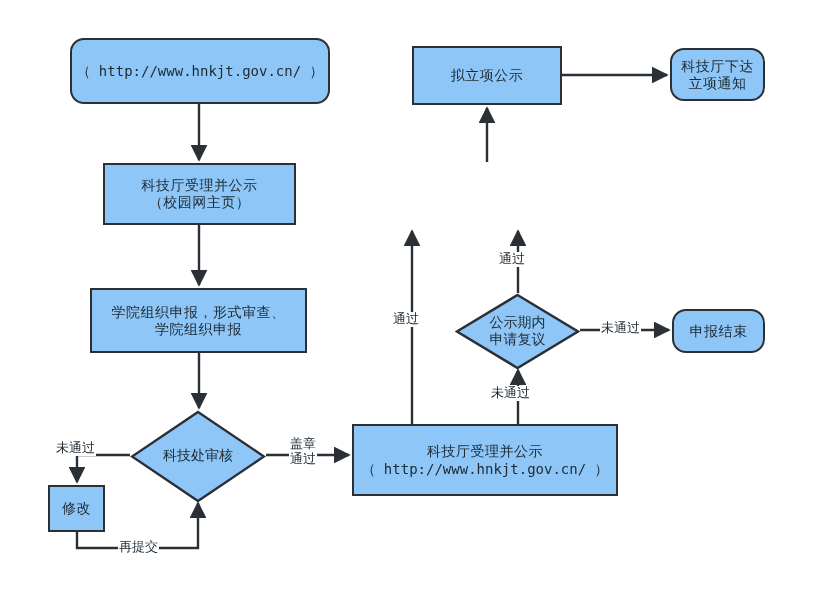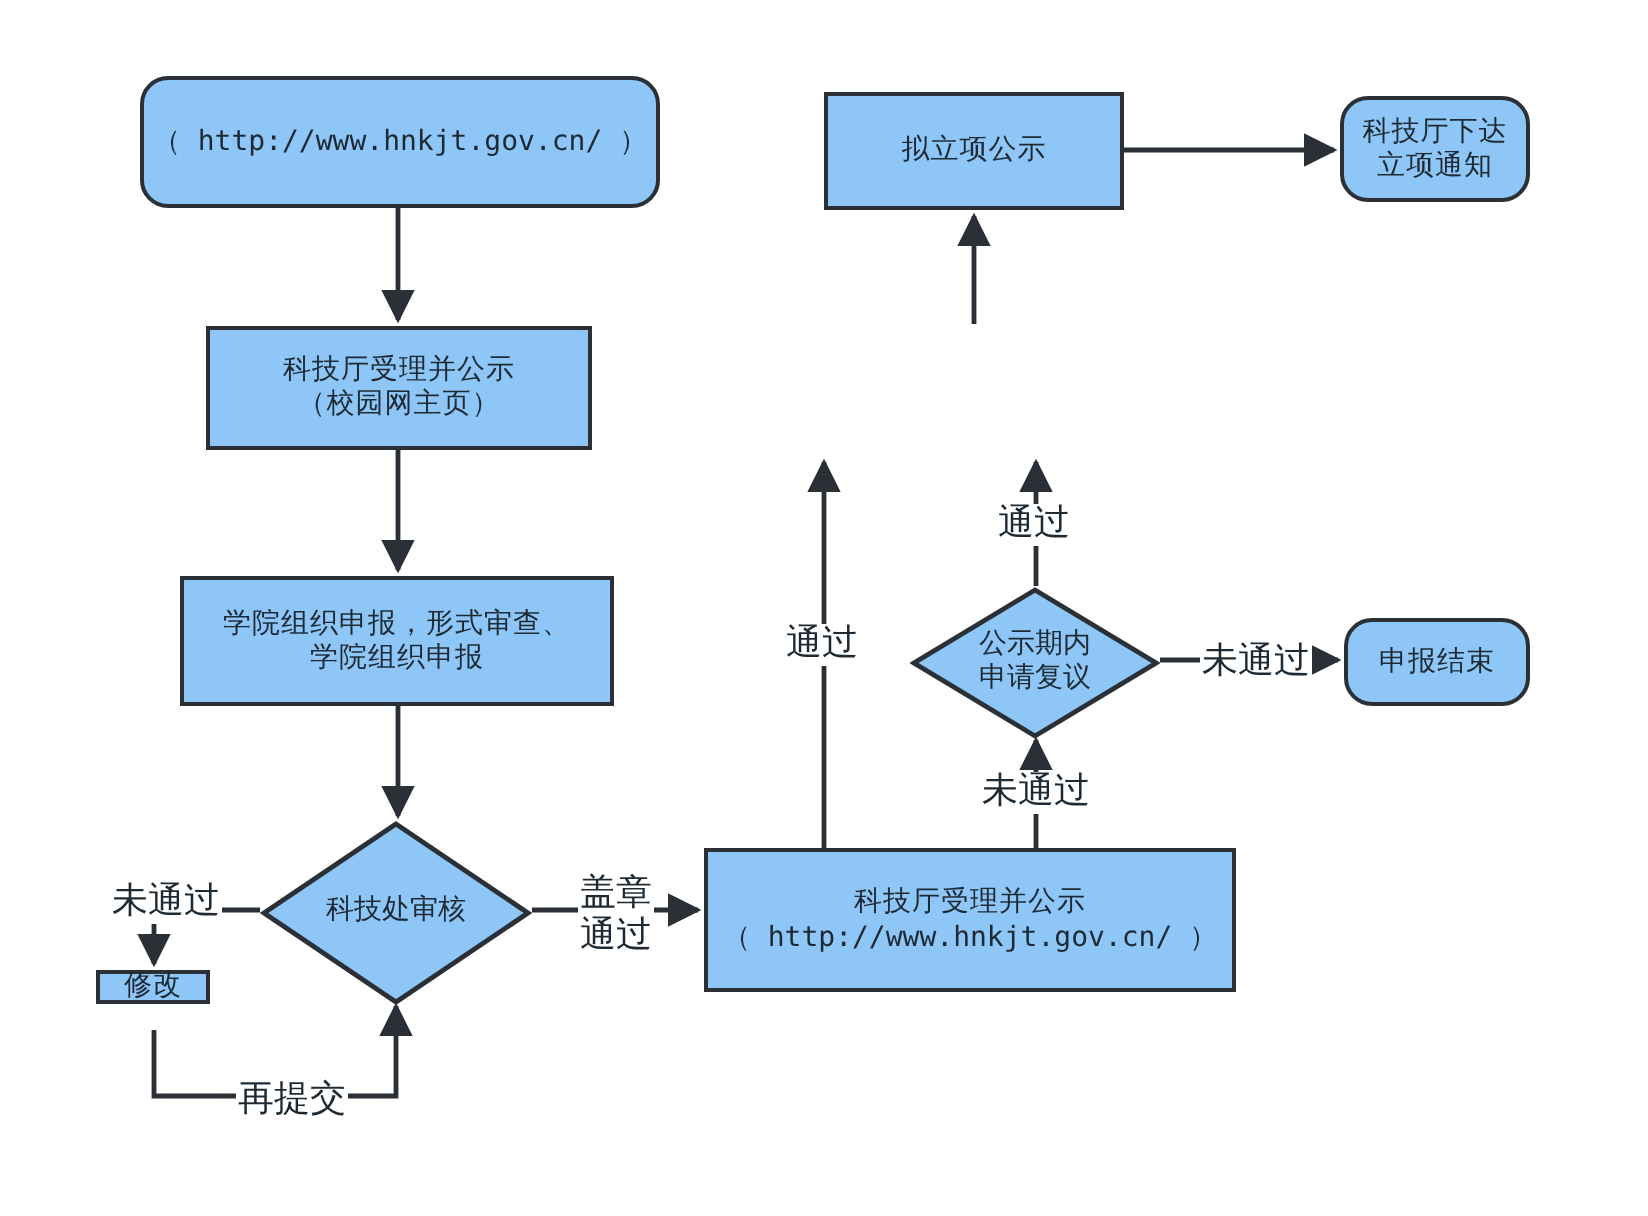--- a/index.html
+++ b/index.html
@@ -77,21 +77,21 @@
     font-family: Liberation Mono, monospace;
     font-size: 14px;
     color: #1d2a33;
     line-height: 1.2;
     white-space: nowrap;
     pointer-events: none;
   }
   .edge-label {
     position: absolute;
     font-family: "DejaVu Sans", "Liberation Sans", sans-serif;
-    font-size: 18px;
+    font-size: 13px;
     color: #1d2a33;
     background: #ffffff;
     line-height: 1.15;
     text-align: center;
     white-space: nowrap;
     padding: 0 1px;
   }
 </style>
 </head>
 <body>
@@ -148,21 +148,21 @@
 
   <div class="diamond-wrap" style="left:130px; top:410px; width:136px; height:93px;">
     <svg width="136" height="93" viewBox="0 0 136 93" xmlns="http://www.w3.org/2000/svg">
       <polygon points="68,2 134,46.5 68,91 2,46.5" fill="#8ec6f7" stroke="#2b2f36" stroke-width="2.4"></polygon>
     </svg>
     <div class="diamond-label">
       <span>科技处审核</span>
     </div>
   </div>
 
-  <div class="node" style="left:48px; top:485px; width:57px; height:17px;">
+  <div class="node" style="left:48px; top:485px; width:57px; height:47px;">
     <span class="line-cn">修改</span>
   </div>
 
   <div class="node" style="left:352px; top:424px; width:266px; height:72px;">
     <span class="line-cn">科技厅受理并公示</span>
     <span class="line-url">（ http://www.hnkjt.gov.cn/ ）</span>
   </div>
 
   <div class="diamond-wrap" style="left:455px; top:293px; width:125px; height:77px;">
     <svg width="125" height="77" viewBox="0 0 125 77" xmlns="http://www.w3.org/2000/svg">

